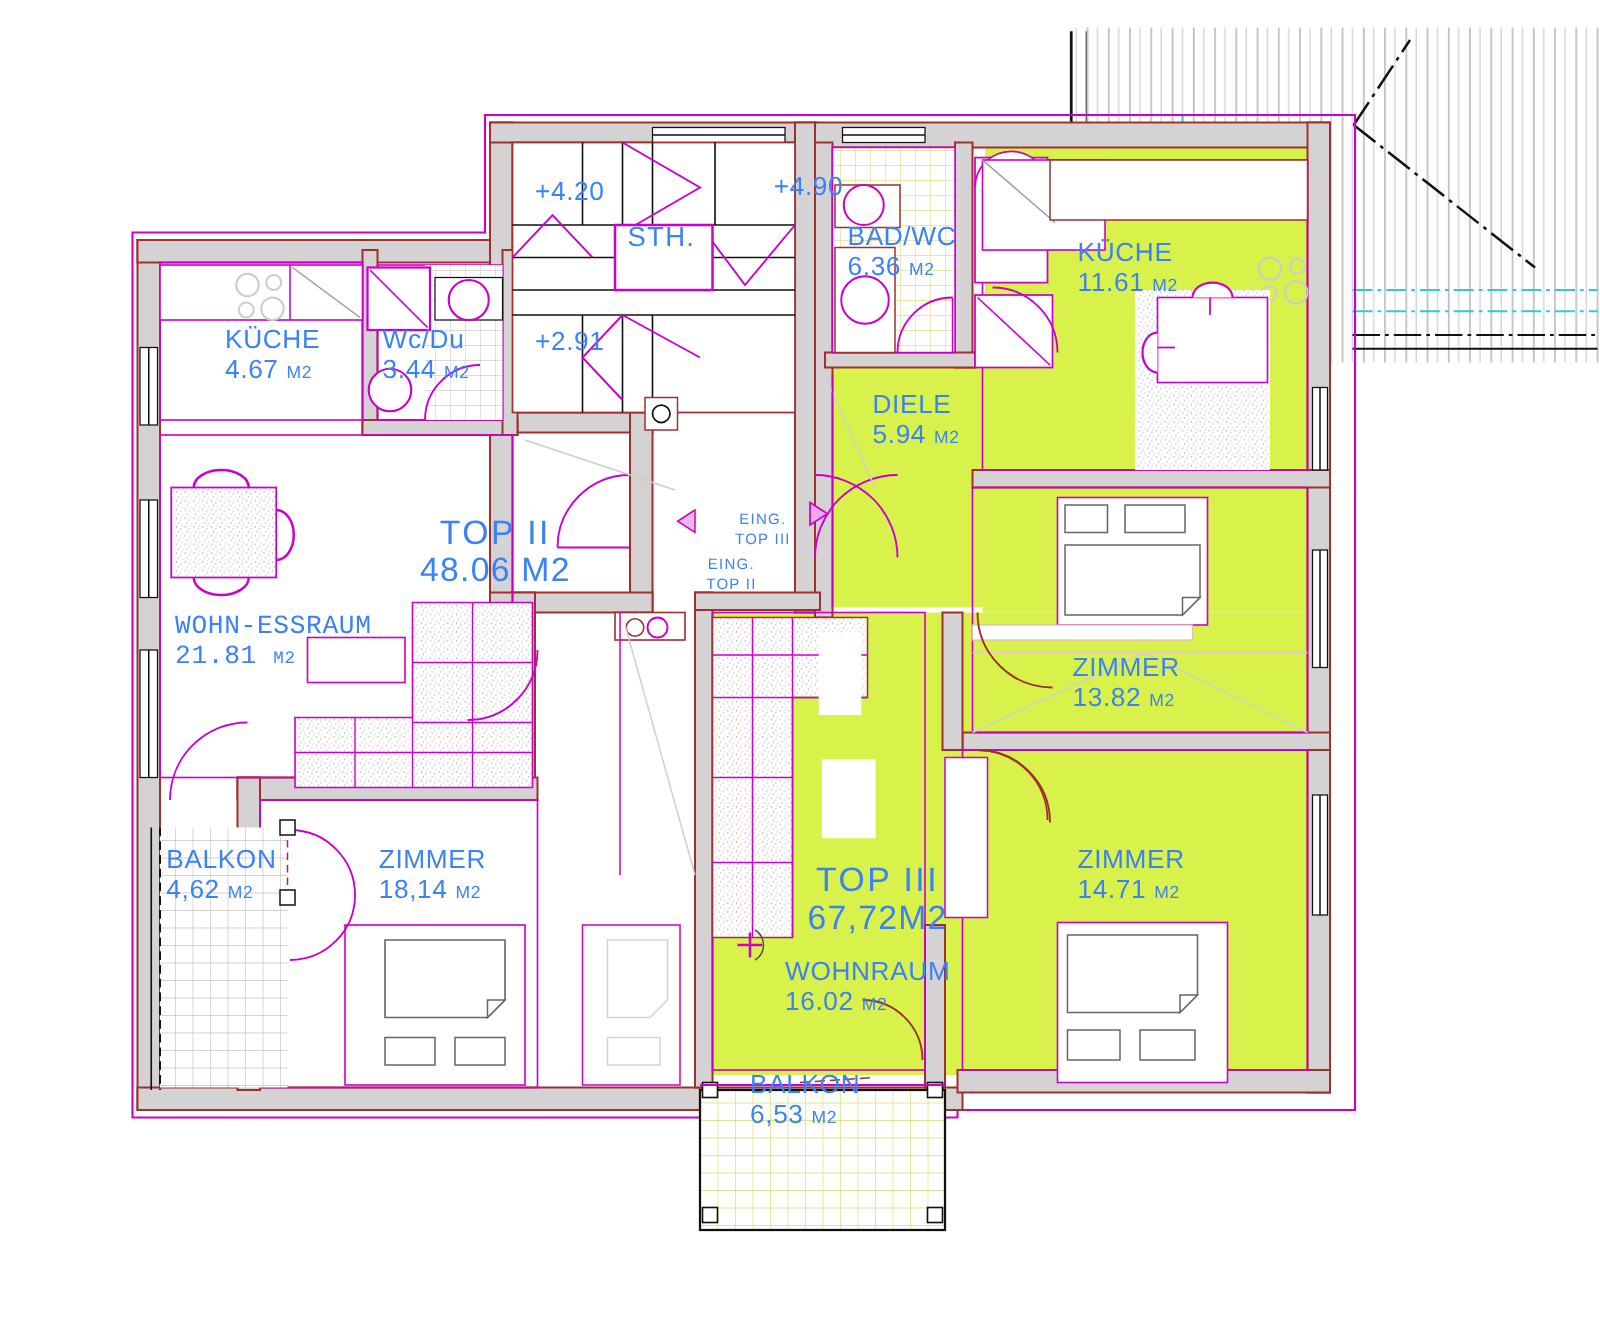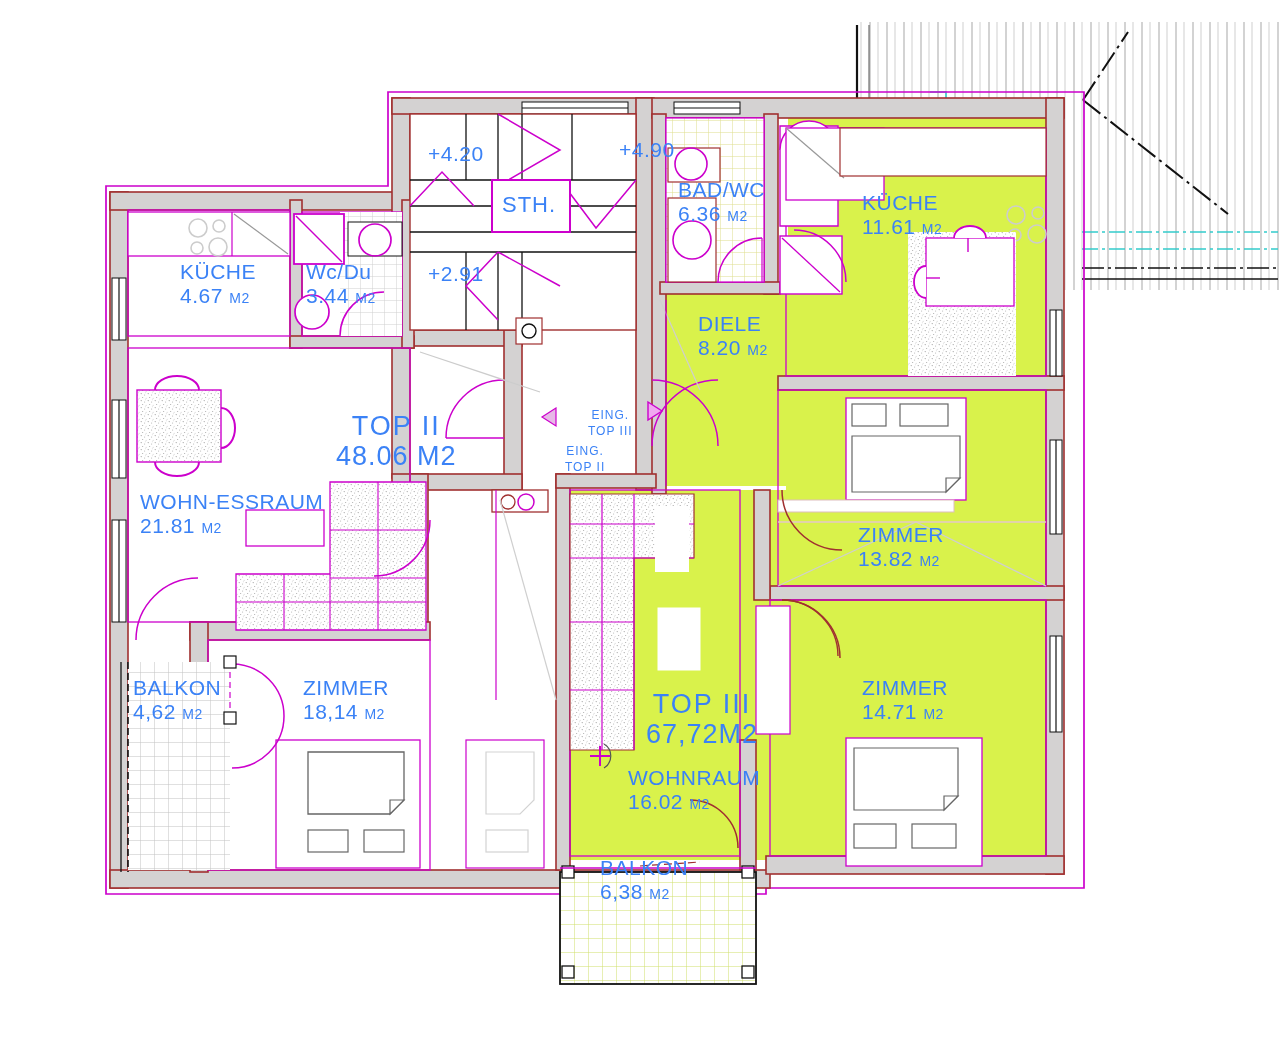--- a/index.html
+++ b/index.html
@@ -415,21 +415,21 @@
 <div class="lbl rm" style="left:180px;top:260px;">
   <span class="l1">KÜCHE</span>
   <span class="l2"><span>4.67</span> <span class="unit">M2</span></span>
 </div>
 
 <div class="lbl rm" style="left:306px;top:260px;">
   <span class="l1">Wc/Du</span>
   <span class="l2"><span>3.44</span> <span class="unit">M2</span></span>
 </div>
 
-<div class="lbl rm" style="left:140px;top:490px;">
+<div class="lbl rm" style="left:140px;top:490px;font-family:Liberation Mono, monospace;">
   <span class="l1">WOHN-ESSRAUM</span>
   <span class="l2"><span>21.81</span> <span class="unit">M2</span></span>
 </div>
 
 <div class="lbl rm" style="left:133px;top:676px;">
   <span class="l1">BALKON</span>
   <span class="l2"><span>4,62</span> <span class="unit">M2</span></span>
 </div>
 
 <div class="lbl rm" style="left:303px;top:676px;">
@@ -437,21 +437,21 @@
   <span class="l2"><span>18,14</span> <span class="unit">M2</span></span>
 </div>
 
 <div class="lbl rm" style="left:678px;top:178px;">
   <span class="l1">BAD/WC</span>
   <span class="l2"><span>6.36</span> <span class="unit">M2</span></span>
 </div>
 
 <div class="lbl rm" style="left:698px;top:312px;">
   <span class="l1">DIELE</span>
-  <span class="l2"><span>8.20</span> <span class="unit">M2</span></span>
+  <span class="l2"><span>5.94</span> <span class="unit">M2</span></span>
 </div>
 
 <div class="lbl rm" style="left:862px;top:191px;">
   <span class="l1">KÜCHE</span>
   <span class="l2"><span>11.61</span> <span class="unit">M2</span></span>
 </div>
 
 <div class="lbl rm" style="left:858px;top:523px;">
   <span class="l1">ZIMMER</span>
   <span class="l2"><span>13.82</span> <span class="unit">M2</span></span>
@@ -462,28 +462,28 @@
   <span class="l2"><span>14.71</span> <span class="unit">M2</span></span>
 </div>
 
 <div class="lbl rm" style="left:628px;top:766px;">
   <span class="l1">WOHNRAUM</span>
   <span class="l2"><span>16.02</span> <span class="unit">M2</span></span>
 </div>
 
 <div class="lbl rm" style="left:600px;top:856px;">
   <span class="l1">BALKON</span>
-  <span class="l2"><span>6,38</span> <span class="unit">M2</span></span>
+  <span class="l2"><span>6,53</span> <span class="unit">M2</span></span>
 </div>
 
 <div class="lbl lvl" style="left:428px;top:142px;">+4.20</div>
 <div class="lbl lvl" style="left:576px;top:138px;margin-left:43px;">+4.90</div>
 <div class="lbl lvl" style="left:428px;top:262px;">+2.91</div>
 
-<div class="lbl sth" style="left:502px;top:193px;text-align:center;">STH.</div>
+<div class="lbl sth" style="left:502px;top:178px;text-align:center;">STH.</div>
 
 <div class="lbl eing ctr" style="left:565px;top:410px;">
   <span class="l1">EING.</span>
   <span class="l2">TOP II</span>
 </div>
 
 <div class="lbl eing ctr" style="left:588px;top:374px;">
   <span class="l1">EING.</span>
   <span class="l2">TOP III</span>
 </div>

